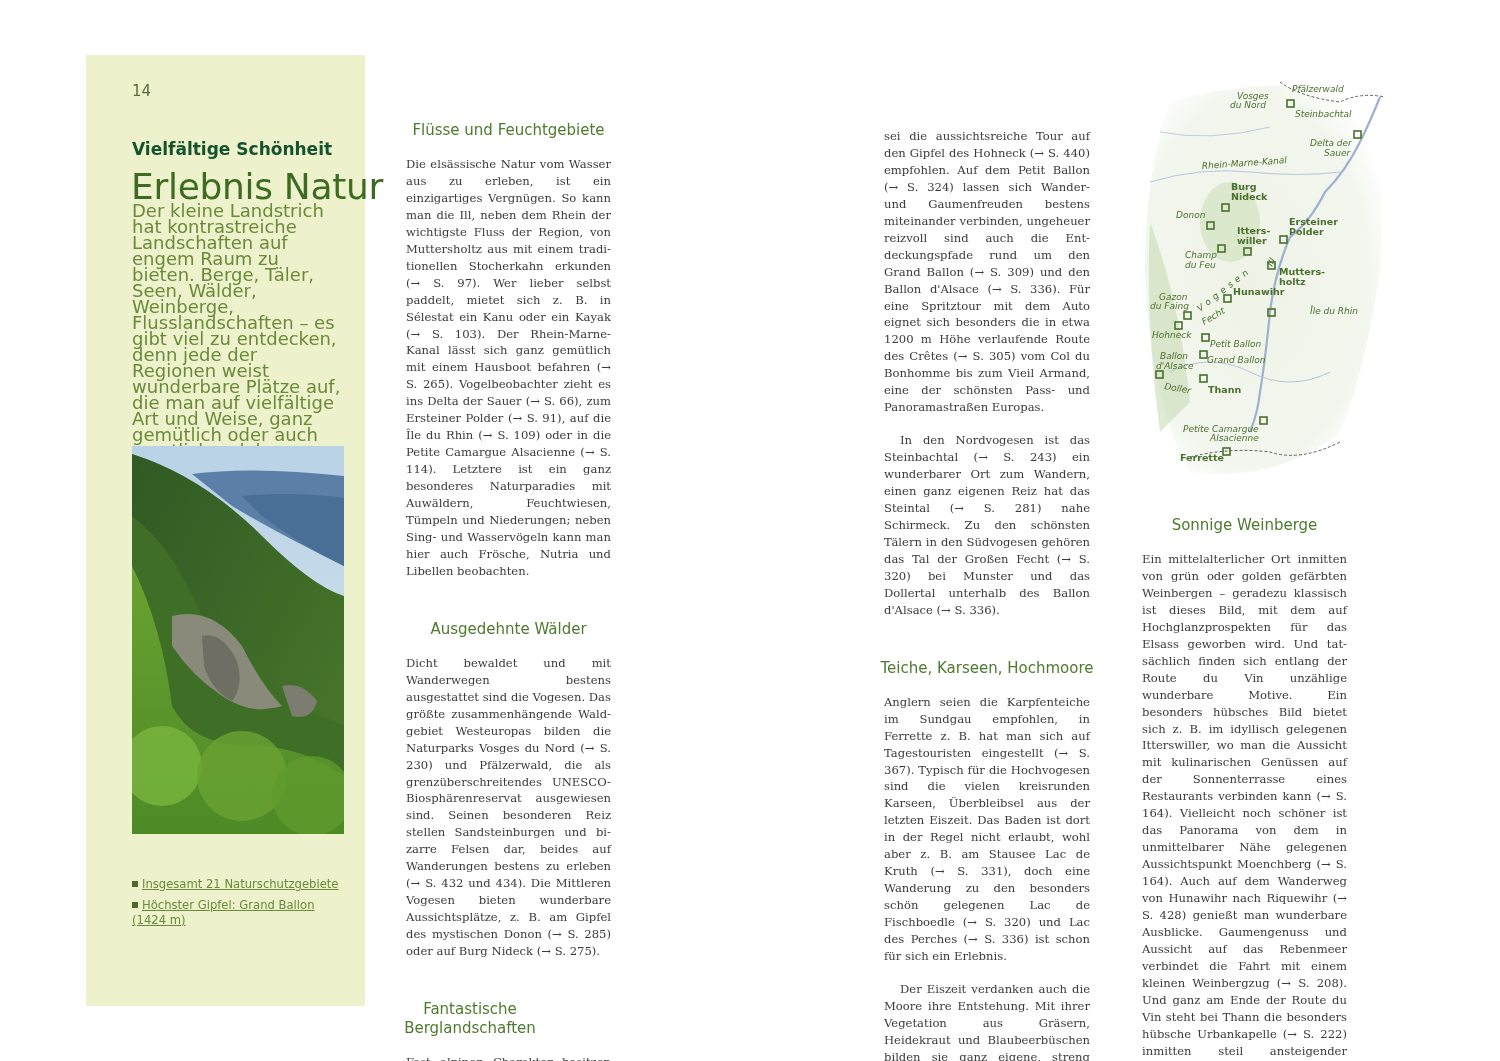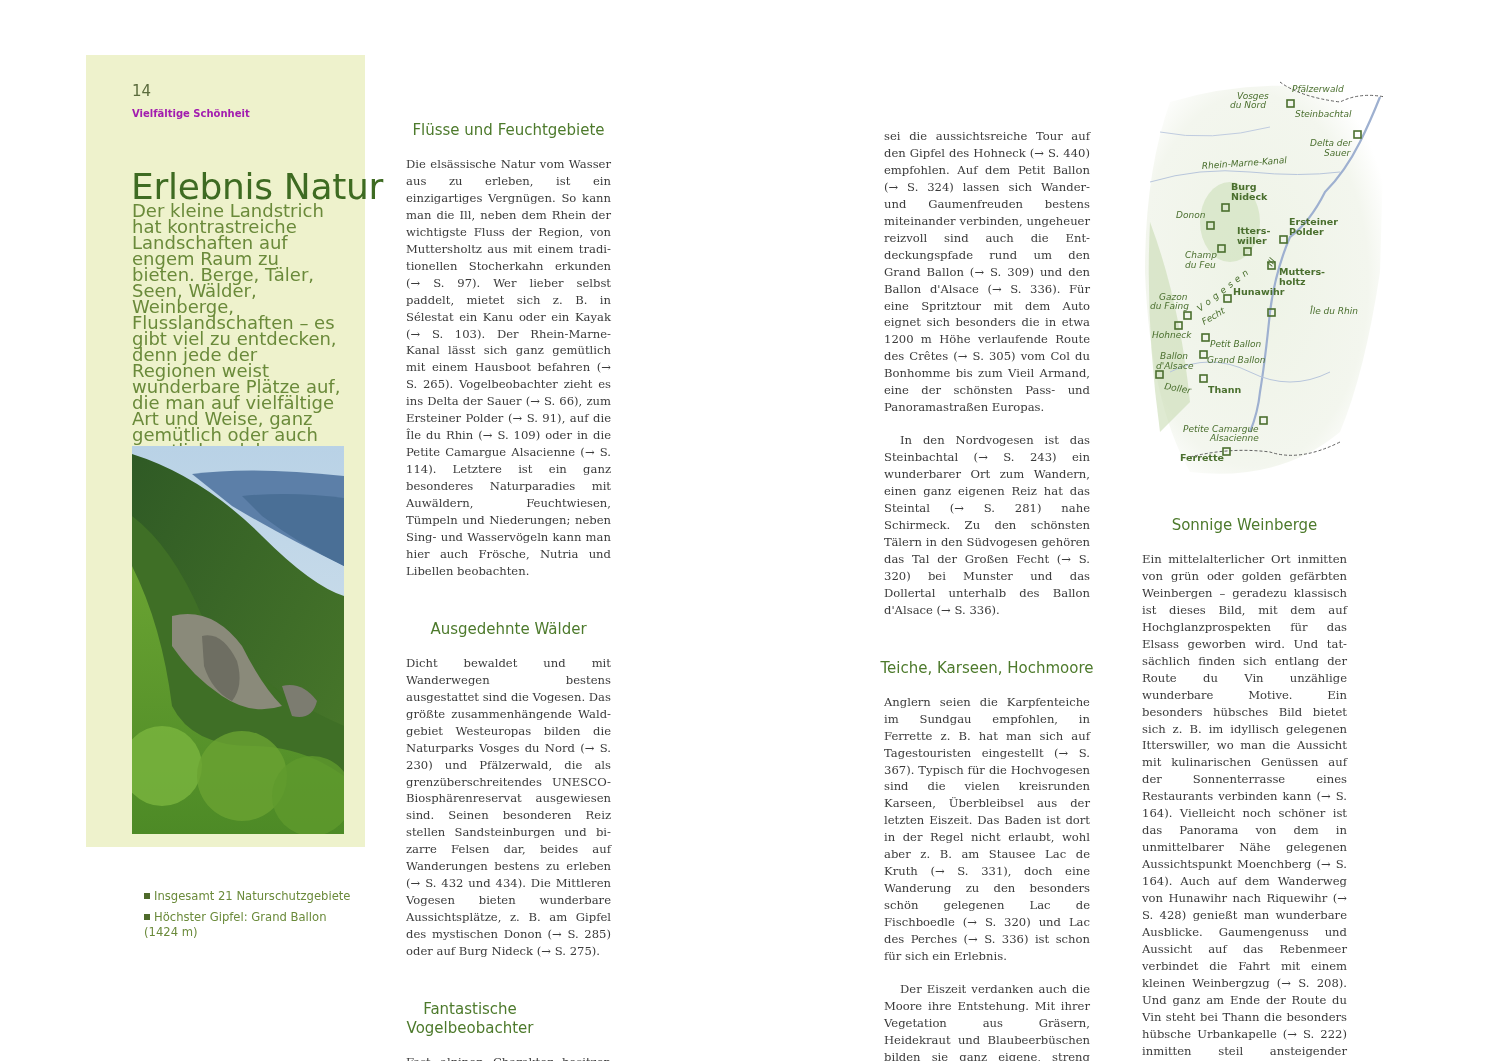--- a/index.html
+++ b/index.html
@@ -1,46 +1,46 @@
 <!DOCTYPE html>
 <html><head>
 <meta charset="utf-8">
 <style>
   html, body { margin:0; padding:0; }
   body {
     width:1500px; height:1061px; background:#ffffff; position:relative; overflow:hidden;
     font-family: "DejaVu Serif", serif;
   }
   .sidebar {
-    position:absolute; left:86px; top:55px; width:279px; height:792px;
+    position:absolute; left:86px; top:55px; width:279px; height:951px;
     background:#eef2cc;
   }
   .page-num {
     position:absolute; left:46px; top:27px; font-family:"DejaVu Sans", sans-serif;
     font-size:15px; color:#5a6b3c;
   }
   .kicker {
-    position:absolute; left:46px; top:53px; font-family:"DejaVu Sans", sans-serif;
-    font-size:10px; font-weight:bold; color:#a21caf;
+    position:absolute; left:46px; top:84px; font-family:"DejaVu Sans", sans-serif;
+    font-size:17px; font-weight:bold; color:#14532d;
   }
   .title {
     position:absolute; left:45px; top:111px; font-family:"DejaVu Sans", sans-serif;
     font-size:36px; color:#3e6b22; letter-spacing:-0.3px; white-space:nowrap;
   }
   .intro {
     position:absolute; left:46px; top:148px; width:210px; font-family:"DejaVu Sans", sans-serif;
     font-size:18px; line-height:16px; color:#6a8a3a;
   }
   .photo {
     position:absolute; left:46px; top:391px; width:212px; height:388px; overflow:hidden;
     background:#5d8f2e;
   }
   .facts {
     position:absolute; left:46px; top:822px; width:215px; font-family:"DejaVu Sans", sans-serif;
-    font-size:11.6px; line-height:15.5px; color:#6a8a3a; list-style:none; margin:12px; padding:0;
+    font-size:11.6px; line-height:15.5px; color:#6a8a3a; list-style:none; margin:0; padding:0;text-decoration:underline;
   }
   .facts li { margin-bottom:5px; }
   .facts .bullet { display:inline-block; width:6px; height:6px; background:#4e6a2a; margin-right:4px; vertical-align:1px; }
 
   .col {
     position:absolute; font-size:11.6px; line-height:16.95px; color:#3a3a3a; text-align:justify;
   }
   .col p { margin:16px; hyphens:manual; }
   .col p.indent { text-indent:16px; margin-top:4px; }
   .heading {
@@ -102,21 +102,21 @@
   </ul>
 </div>
 
 <div class="col col1">
   <h2 class="heading">Flüsse und Feuchtgebiete</h2>
   <p>Die elsässische Natur vom Wasser aus zu erleben, ist ein einzigartiges Vergnü­gen. So kann man die Ill, neben dem Rhein der wichtigste Fluss der Region, von Muttersholtz aus mit einem tradi­tionellen Stocherkahn erkunden (→ S. 97). Wer lieber selbst paddelt, mietet sich z. B. in Sélestat ein Kanu oder ein Kayak (→ S. 103). Der Rhein-Marne-Kanal lässt sich ganz gemütlich mit einem Hausboot befahren (→ S. 265). Vogelbeobachter zieht es ins Delta der Sauer (→ S. 66), zum Erstei­ner Polder (→ S. 91), auf die Île du Rhin (→ S. 109) oder in die Petite Camargue Alsacienne (→ S. 114). Letztere ist ein ganz besonderes Naturparadies mit Auwäldern, Feuchtwiesen, Tümpeln und Niederungen; neben Sing- und Wasservögeln kann man hier auch Frösche, Nutria und Libellen beob­achten.</p>
   <div class="gap"></div>
   <h2 class="heading">Ausgedehnte Wälder</h2>
   <p>Dicht bewaldet und mit Wanderwegen bestens ausgestattet sind die Vogesen. Das größte zusammenhängende Wald­gebiet Westeuropas bilden die Natur­parks Vosges du Nord (→ S. 230) und Pfälzerwald, die als grenzüberschrei­tendes UNESCO-Biosphärenreservat ausgewiesen sind. Seinen besonderen Reiz stellen Sandsteinburgen und bi­zarre Felsen dar, beides auf Wande­rungen bestens zu erleben (→ S. 432 und 434). Die Mittleren Vogesen bieten wunderbare Aussichtsplätze, z. B. am Gipfel des mystischen Donon (→ S. 285) oder auf Burg Nideck (→ S. 275).</p>
   <div class="gap"></div>
-  <h2 class="heading" style="width:160px;">Fantastische Vogelbeobachter</h2>
+  <h2 class="heading" style="width:160px;">Fantastische Berglandschaften</h2>
   <p>Fast alpinen Charakter besitzen die Hochvogesen mit ihren rundlichen Gipfeln, den sog. Ballons. Wanderern</p>
 </div>
 
 <div class="col col3">
   <p>sei die aussichtsreiche Tour auf den Gipfel des Hohneck (→ S. 440) empfoh­len. Auf dem Petit Ballon (→ S. 324) lassen sich Wander- und Gaumenfreu­den bestens miteinander verbinden, ungeheuer reizvoll sind auch die Ent­deckungspfade rund um den Grand Ballon (→ S. 309) und den Ballon d'Al­sace (→ S. 336). Für eine Spritztour mit dem Auto eignet sich besonders die in etwa 1200 m Höhe verlaufende Route des Crêtes (→ S. 305) vom Col du Bon­homme bis zum Vieil Armand, eine der schönsten Pass- und Panoramastraßen Europas.</p>
   <p class="indent">In den Nordvogesen ist das Stein­bachtal (→ S. 243) ein wunderbarer Ort zum Wandern, einen ganz eigenen Reiz hat das Steintal (→ S. 281) nahe Schirmeck. Zu den schönsten Tälern in den Südvogesen gehören das Tal der Großen Fecht (→ S. 320) bei Munster und das Dollertal unterhalb des Ballon d'Alsace (→ S. 336).</p>
   <div class="gap"></div>
   <h2 class="heading">Teiche, Karseen, Hochmoore</h2>
   <p>Anglern seien die Karpfenteiche im Sundgau empfohlen, in Ferrette z. B. hat man sich auf Tagestouristen ein­gestellt (→ S. 367). Typisch für die Hochvogesen sind die vielen kreis­runden Karseen, Überbleibsel aus der letzten Eiszeit. Das Baden ist dort in der Regel nicht erlaubt, wohl aber z. B. am Stausee Lac de Kruth (→ S. 331), doch eine Wanderung zu den be­sonders schön gelegenen Lac de Fischboedle (→ S. 320) und Lac des Perches (→ S. 336) ist schon für sich ein Erlebnis.</p>
   <p class="indent">Der Eiszeit verdanken auch die Moore ihre Entstehung. Mit ihrer Ve­getation aus Gräsern, Heidekraut und Blaubeerbüschen bilden sie ganz ei­gene, streng geschützte Biotope. Auf schönen Wegen lernt man das Hoch­moor Gazon du Faing (→ S. 305) und diejenigen am Champ du Feu (→ S. 293) kennen.</p>

